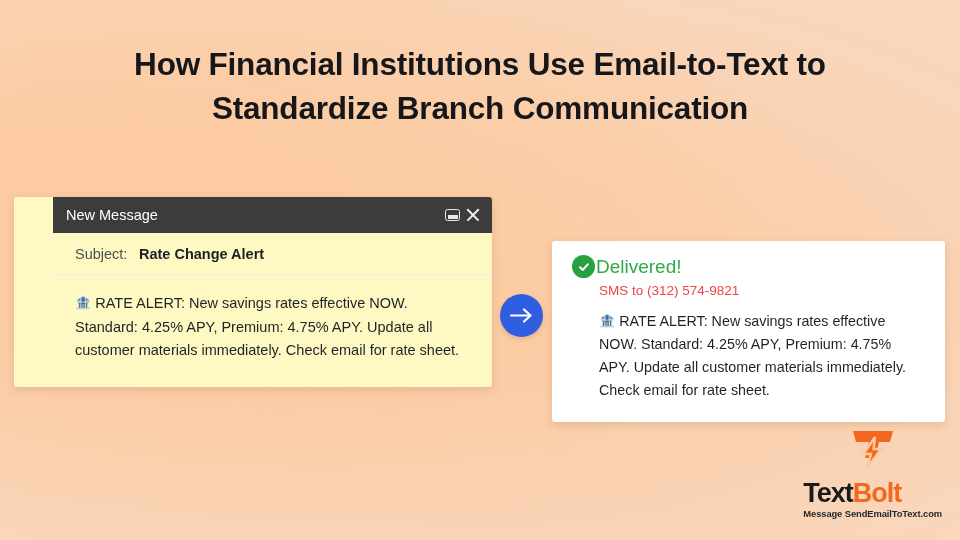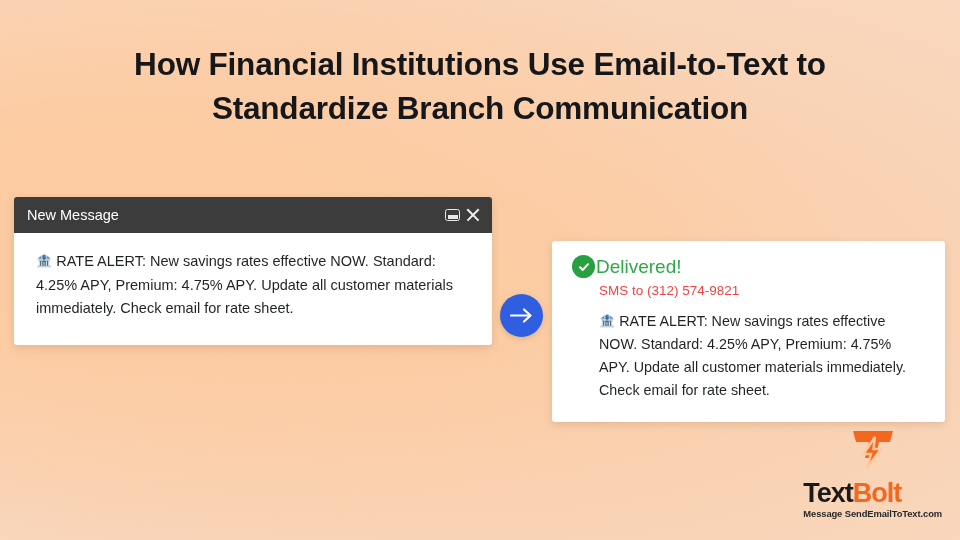--- a/index.html
+++ b/index.html
@@ -38,24 +38,25 @@
     letter-spacing: -0.2px;
     padding: 0 68px;
   }
 
   
   #email-window {
     position: absolute;
     left: 14px;
     top: 197px;
     width: 478px;
-    background: #ffffff;
+    background: #fef9c3;
     border-radius: 3px;
     box-shadow: 0 3px 9px rgba(120, 70, 30, 0.17);
     overflow: hidden;
+    padding-left: 39px;
   }
 
   #email-titlebar {
     height: 36px;
     background: #3c3c3c;
     display: flex;
     align-items: center;
     padding: 0 11px 0 13px;
   }
   #email-title-text {
@@ -236,20 +237,24 @@
 
   <div id="email-titlebar">
     <span id="email-title-text">New Message</span>
     <span class="win-btns">
       <span class="minimize-glyph"></span>
       <span class="close-glyph"></span>
     </span>
   </div>
 
 
+  <div class="email-row">
+    <span class="email-label" id="subject-label">Subject:</span>
+    <span id="subject-value">Rate Change Alert</span>
+  </div>
 
   <div id="email-body">
     <span class="bank-icon">🏦</span>
     <span>RATE ALERT: New savings rates effective NOW. Standard: 4.25% APY, Premium: 4.75% APY. Update all customer materials immediately. Check email for rate sheet.</span>
   </div>
 </div>
 
 <div id="arrow-button">
   <svg width="24" height="17" viewBox="0 0 24 17">
     <path d="M1 8.5 H20" stroke="#ffffff" stroke-width="2.2" stroke-linecap="round" fill="none"></path>

